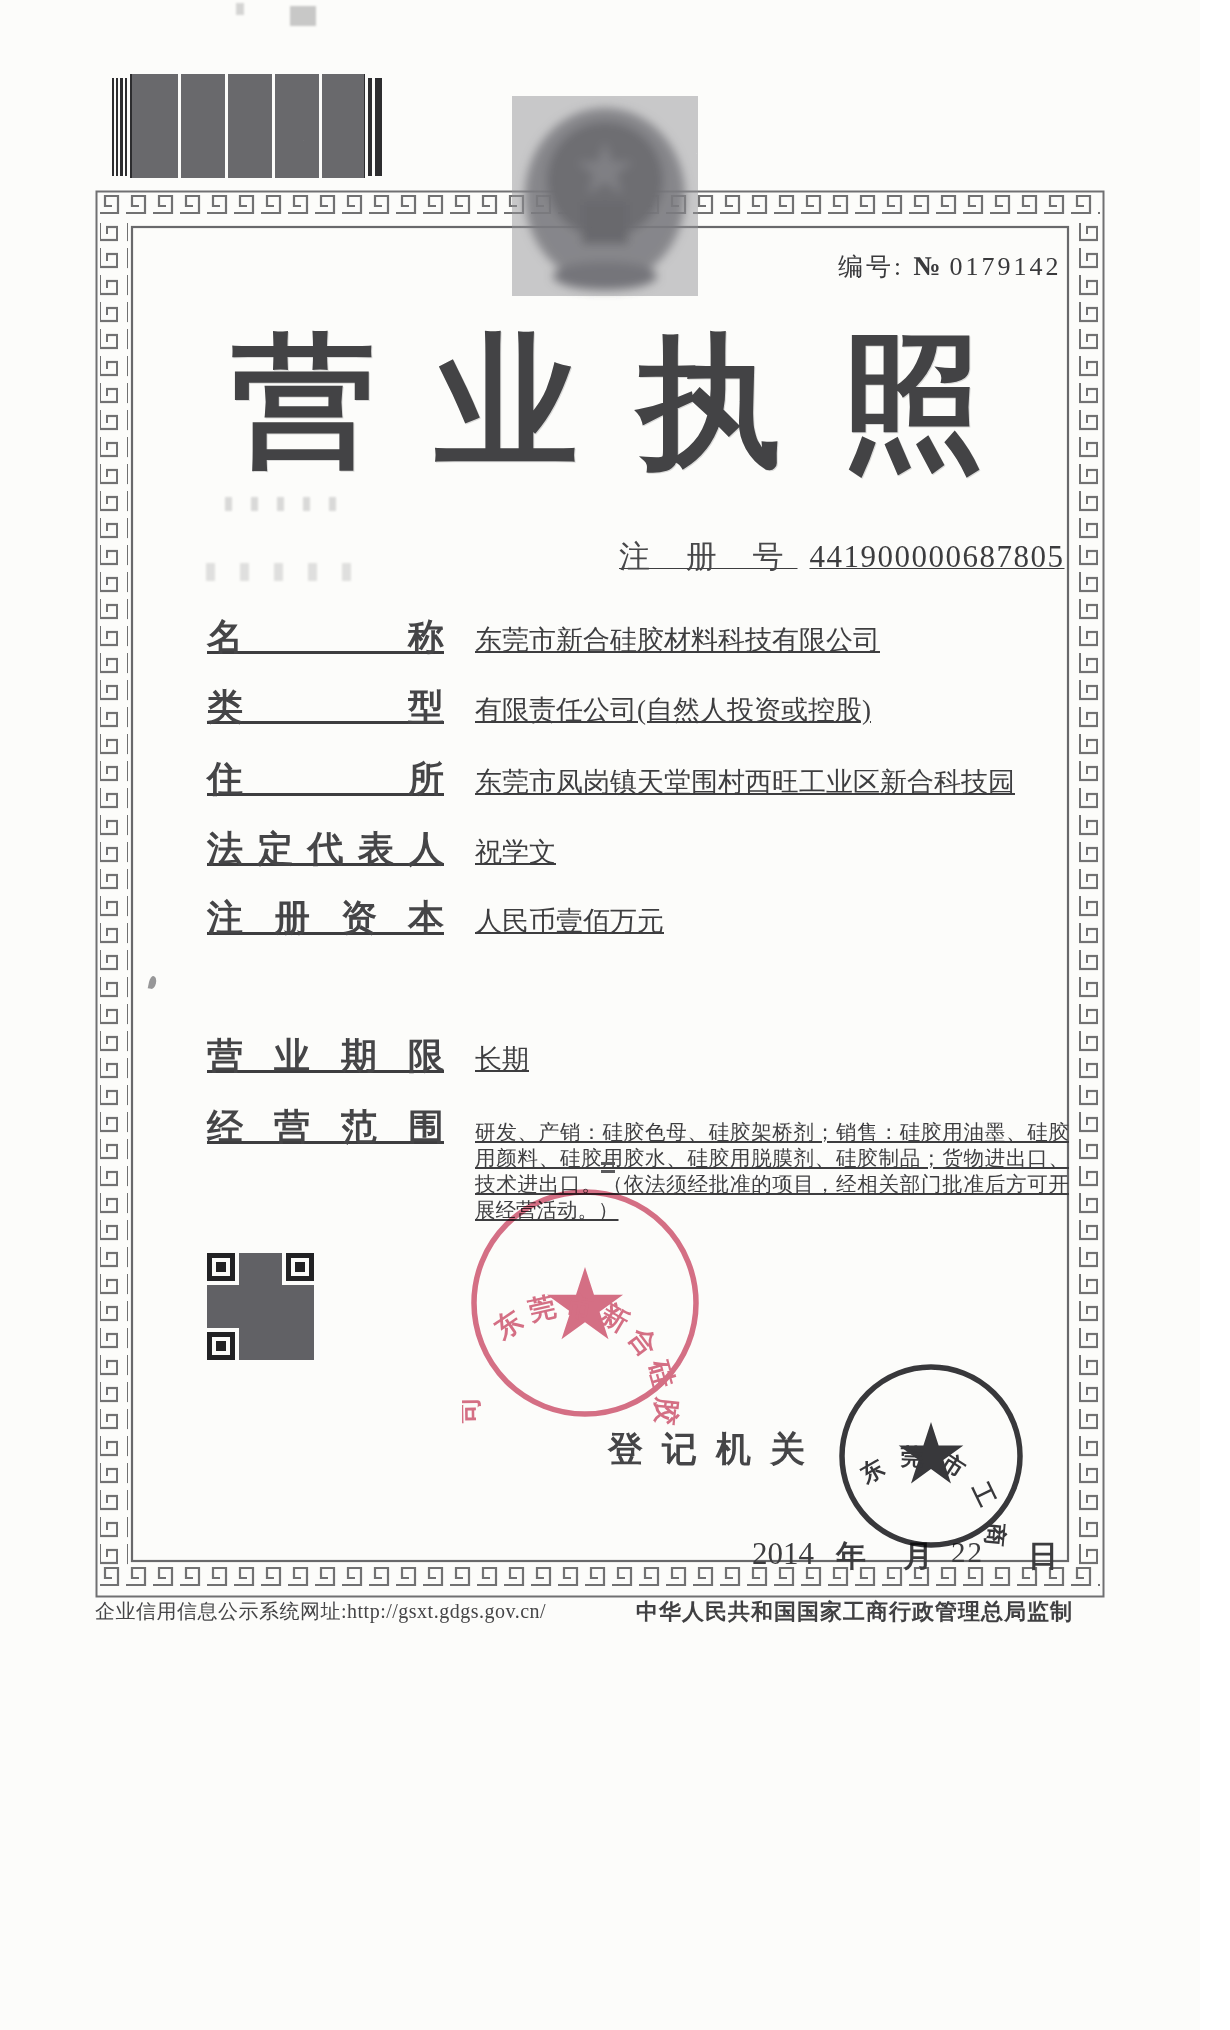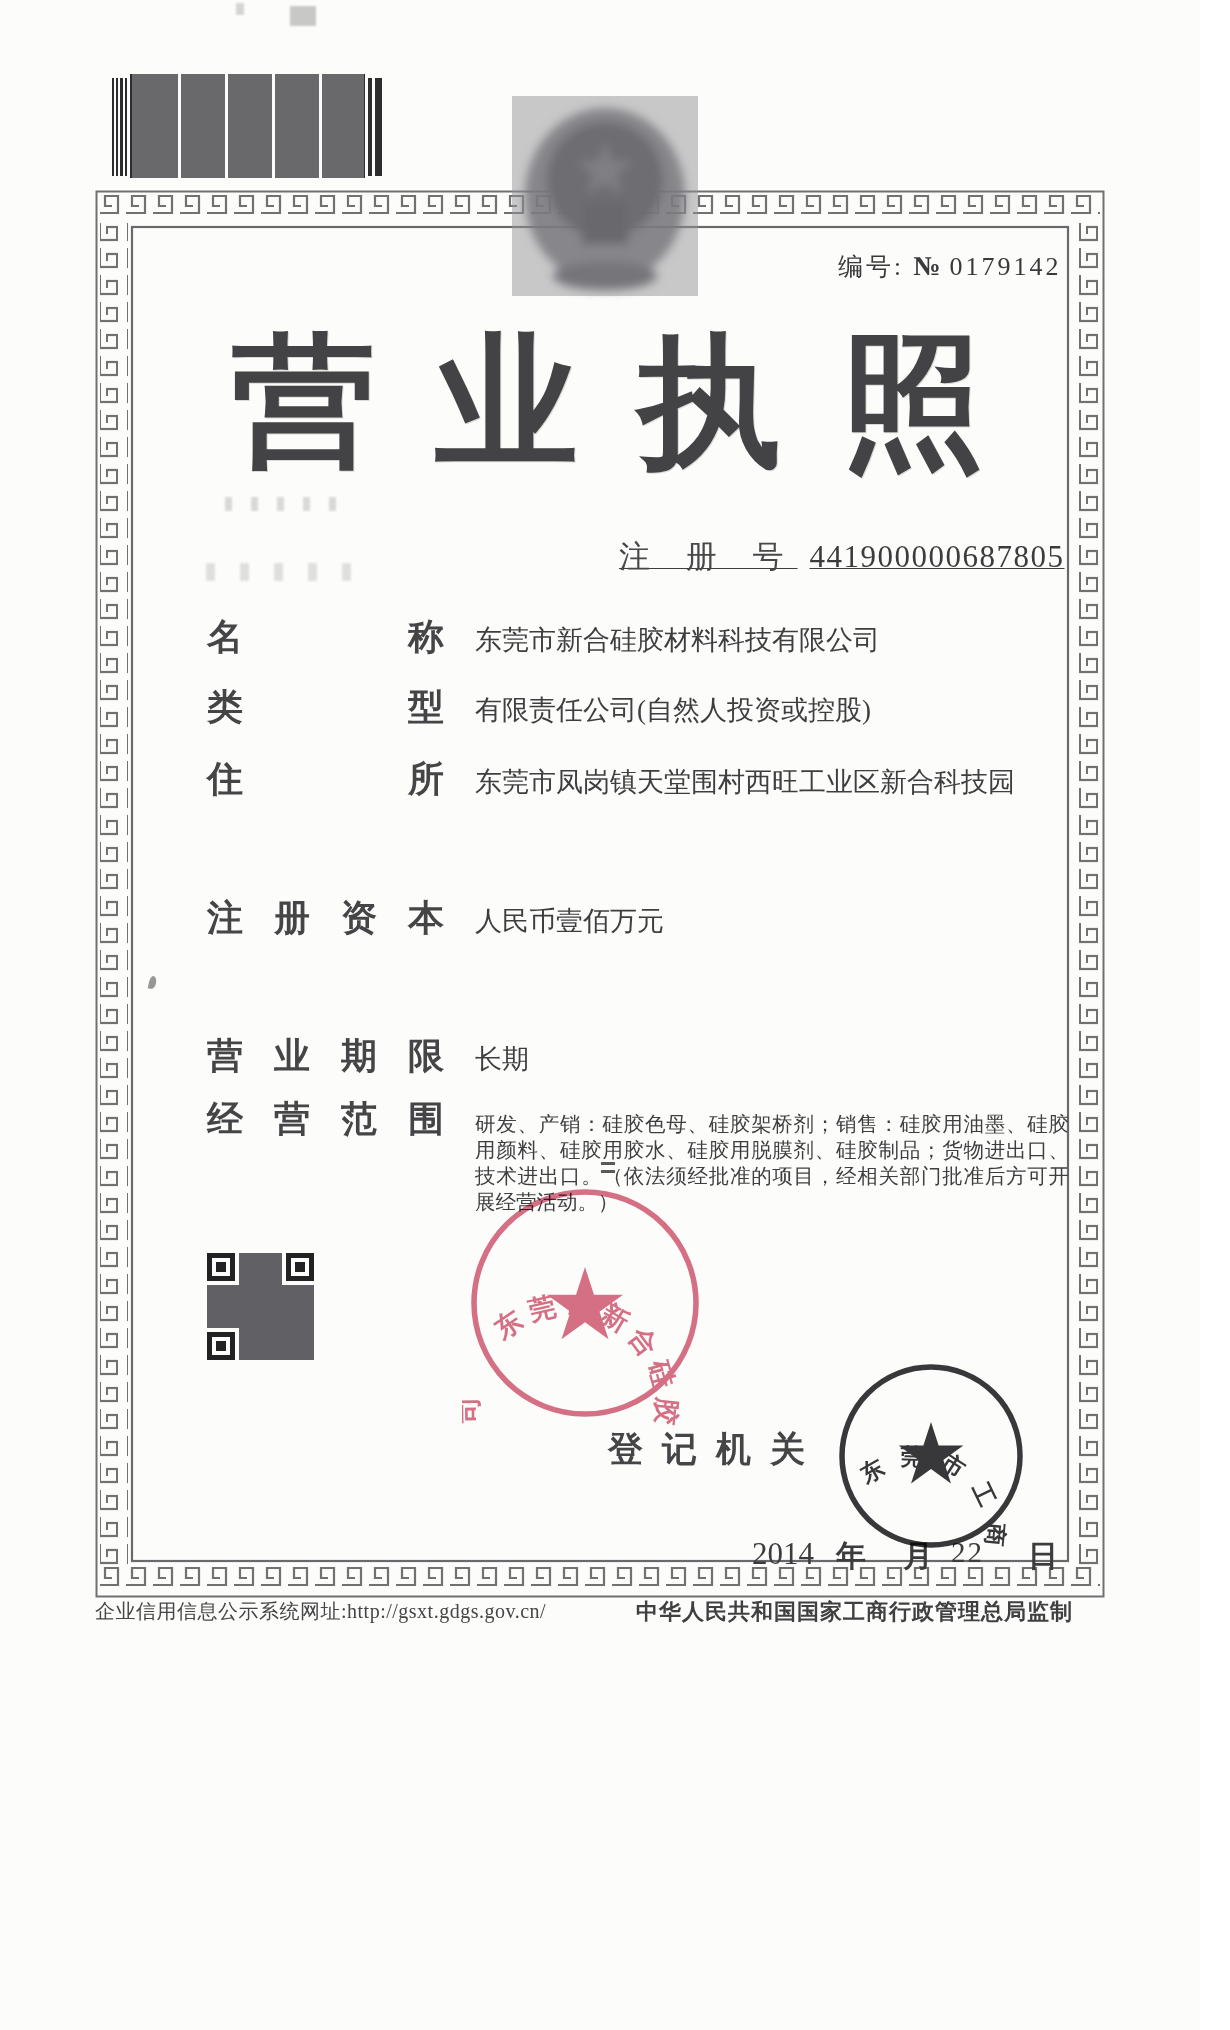--- a/index.html
+++ b/index.html
@@ -27,34 +27,34 @@
     font-family:"Liberation Sans", sans-serif;
     font-size:143px; line-height:152px; font-weight:900; color:#434345;
     text-shadow:1px 1px 0 #55555733;
   }
 
   .reg-line { left:619px; top:536px; z-index:3; white-space:nowrap;text-decoration:underline; }
   .reg-line .reg-label { font-size:31px; letter-spacing:14px; color:#48484a; }
   .reg-line .reg-value { font-size:31px; letter-spacing:1.5px; margin-left:12px; color:#3c3c3e; }
 
   
-  .row { position:absolute; left:207px; z-index:3; display:flex; align-items:baseline; }
+  .row { position:absolute; left:207px; z-index:3; display:flex; align-items:baseline;text-decoration:underline; }
   .row .lbl {
     display:inline-block; width:237px;
     font-size:36px; line-height:42px; font-weight:600; color:#454547;
     text-align:justify; text-align-last:justify;
   }
   .row .val { margin-left:31px; font-size:27px; line-height:36px; color:#3e3e40; white-space:nowrap; }
   .row .val-para {
     margin-left:31px; width:594px; white-space:normal;
     font-size:20.5px; line-height:26px; color:#3e3e40; text-align:justify;
   }
   .r1 { top:616px; } .r2 { top:686px; } .r3 { top:758px; } .r4 { top:828px; }
   .r5 { top:897px; } .r6 { top:965px; } .r7 { top:1035px; } .r8 { top:1084px; }
-  .r8 .lbl { margin-top:14px; }
+  .r8 .lbl { margin-top:22px; }
 
   
   .qr { left:207px; top:1253px; width:107px; height:107px; z-index:3; }
 
   .seal-red   { left:462px; top:1180px; width:248px; height:248px; z-index:5; mix-blend-mode:multiply; }
   .seal-black { left:833px; top:1358px; width:198px; height:198px; z-index:6; mix-blend-mode:multiply; }
 
   .registry-label { left:608px; top:1426px; z-index:4; font-size:35px; font-weight:600; letter-spacing:19px; color:#454547; white-space:nowrap; }
 
   .date-line { z-index:4; font-size:30px; color:#3c3c3e;margin-top:44px; }
@@ -177,20 +177,24 @@
     <span class="val">东莞市新合硅胶材料科技有限公司</span>
   </div>
   <div class="row r2">
     <span class="lbl">类型</span>
     <span class="val">有限责任公司(自然人投资或控股)</span>
   </div>
   <div class="row r3">
     <span class="lbl">住所</span>
     <span class="val">东莞市凤岗镇天堂围村西旺工业区新合科技园</span>
   </div>
+  <div class="row r4">
+    <span class="lbl">法定代表人</span>
+    <span class="val">祝学文</span>
+  </div>
   <div class="row r5">
     <span class="lbl">注册资本</span>
     <span class="val">人民币壹佰万元</span>
   </div>
   <div class="row r7">
     <span class="lbl">营业期限</span>
     <span class="val">长期</span>
   </div>
   <div class="row r8">
     <span class="lbl">经营范围</span>

